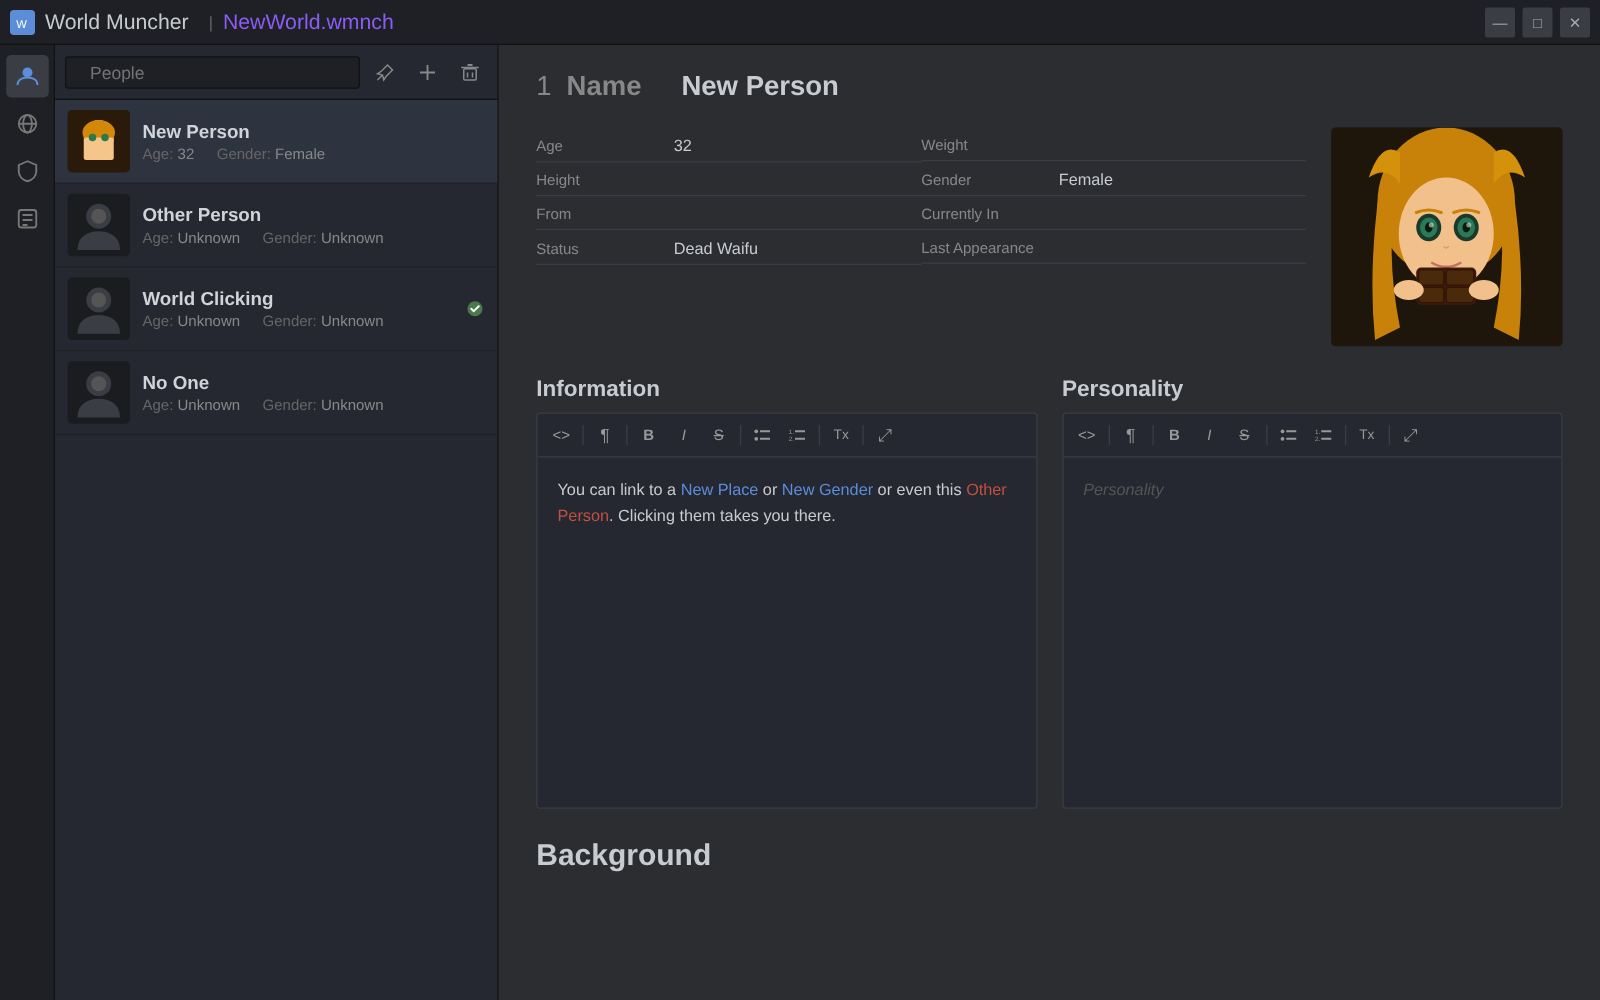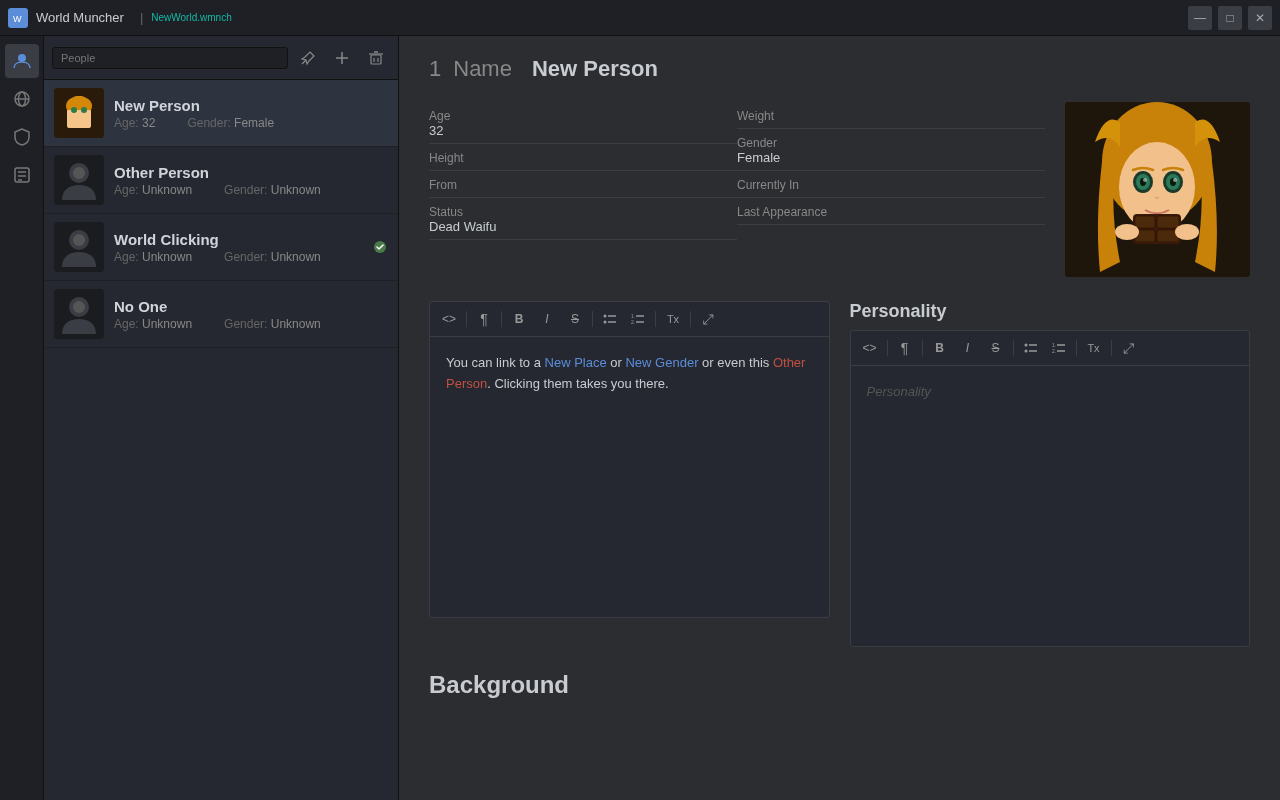--- a/index.html
+++ b/index.html
@@ -12,23 +12,23 @@
       display: flex;
       align-items: center;
       padding: 0 8px;
       flex-shrink: 0;
       border-bottom: 1px solid #111;
     }
     .titlebar-logo {
       width: 20px; height: 20px; background: #5b8dd9; border-radius: 3px; margin-right: 8px;
       display: flex; align-items: center; justify-content: center; font-size: 10px; color: #fff;
     }
-    .titlebar-appname { color: #c8ccd0; font-size: 13px; margin-right: 16px; text-align: right; }
+    .titlebar-appname { color: #c8ccd0; font-size: 17px; margin-right: 16px; text-align: right; }
     .titlebar-sep { color: #666; font-size: 13px; margin-right: 8px; }
-    .titlebar-filename { color: #14b8a6; font-size: 10px; }
+    .titlebar-filename { color: #8b5cf6; font-size: 17px; }
     .titlebar-controls { margin-left: auto; display: flex; gap: 6px; }
     .titlebar-btn {
       width: 24px; height: 24px; background: #3a3d44; border: none; cursor: pointer;
       color: #aaa; font-size: 12px; display: flex; align-items: center; justify-content: center;
       border-radius: 2px;
     }
 
     
     .app-body { display: flex; flex: 1; overflow: hidden; }
 
@@ -44,56 +44,56 @@
     .rail-icon.active { background: #3a3d44; color: #5b8dd9; }
 
     
     .sidebar {
       width: 355px; background: #252830; border-right: 1px solid #111; display: flex; flex-direction: column; flex-shrink: 0;
     }
     .sidebar-header {
       height: 44px; display: flex; align-items: center; padding: 0 8px; gap: 6px; border-bottom: 1px solid #111;
     }
     .sidebar-search {
-      flex: 1; background: #1e2025; border: 1px solid #111; color: #84cc16; font-size: 11px;
-      padding: 4px 8px; border-radius: 3px; outline: none;
+      flex: 1; background: #1e2025; border: 1px solid #111; color: #84cc16; font-size: 14px;
+      padding: 4px 19px; border-radius: 3px; outline: none;
     }
     .sidebar-icon-btn {
       width: 28px; height: 28px; background: none; border: none; color: #888; cursor: pointer;
       display: flex; align-items: center; justify-content: center; font-size: 16px; border-radius: 3px;
     }
     .sidebar-list { overflow-y: auto; flex: 1; }
     .sidebar-item {
       display: flex; align-items: center; padding: 8px 10px; cursor: pointer; border-bottom: 1px solid #1e2025; gap: 10px;
     }
     .sidebar-item.active { background: #2e3340; }
     .sidebar-item-avatar {
       width: 50px; height: 50px; border-radius: 4px; overflow: hidden; flex-shrink: 0;
       background: #1e2025; display: flex; align-items: center; justify-content: center;
     }
     .sidebar-item-info { flex: 1; min-width: 0; }
     .sidebar-item-name { font-size: 15px; font-weight: 600; color: #d0d4da; }
-    .sidebar-item-meta { font-size: 12px; color: #888; display: flex; gap: 32px; margin-top: 2px; }
+    .sidebar-item-meta { font-size: 12px; color: #888; display: flex; gap: 18px; margin-top: 2px; }
     .sidebar-item-meta span { white-space: nowrap; }
     .meta-label { color: #666; }
     .sidebar-item-indicator {
       width: 16px; height: 16px; flex-shrink: 0; display: flex; align-items: center; justify-content: center;
     }
 
     
     .main-content {
       flex: 1; overflow-y: auto; background: #2b2d31; padding: 20px 30px;
     }
 
     
     .person-header {
       display: flex; align-items: center; gap: 12px; margin-bottom: 20px;
     }
     .person-number { font-size: 22px; color: #888; font-weight: 400; }
-    .person-title-label { font-size: 22px; color: #888; font-weight: 400; margin-right: 8px; }
+    .person-title-label { font-size: 22px; color: #888; font-weight: 700; margin-right: 20px; }
     .person-title-name { font-size: 22px; color: #c8ccd0; font-weight: 600; }
 
     
     .detail-section {
       display: flex; gap: 20px; margin-bottom: 24px;
     }
 
     .person-portrait {
       width: 185px; height: 175px; flex-shrink: 0; border-radius: 4px; overflow: hidden;
       background: #1a1c1f;
@@ -124,21 +124,21 @@
     .editor-placeholder { color: #555; font-style: italic; }
 
     
     .section-title { font-size: 24px; font-weight: 700; color: #c8ccd0; margin-bottom: 8px; }
 
     
     .fields-grid { display: grid; grid-template-columns: 1fr 1fr; }
     .fields-col { display: flex; flex-direction: column; }
 
     .inline-field {
-      display: flex; align-items: baseline; border-bottom: 1px solid #3a3d44; padding: 7px 0 5px; flex-direction: column;
+      display: flex; align-items: baseline; border-bottom: 1px solid #3a3d44; padding: 7px 0 5px;
     }
     .inline-label { font-size: 12px; color: #888; width: 110px; flex-shrink: 0; }
     .inline-value { font-size: 13px; color: #c8ccd0; flex: 1; }
 
     
     ::-webkit-scrollbar { width: 6px; }
     ::-webkit-scrollbar-track { background: #1e2025; }
     ::-webkit-scrollbar-thumb { background: #3a3d44; border-radius: 3px; }
   </style>
 </head>
@@ -394,20 +394,21 @@
 
           <path d="M68 68 Q78 64 88 68" stroke="#c8820a" stroke-width="2.5" fill="none" stroke-linecap="round"></path>
           <path d="M98 68 Q108 64 118 68" stroke="#c8820a" stroke-width="2.5" fill="none" stroke-linecap="round"></path>
         </svg>
       </div>
     </div>
 
     <div class="editors-row">
 
       <div class="editor-block">
+        <div class="editor-block-title">Information</div>
         <div class="editor-container">
           <div class="editor-toolbar">
             <button class="toolbar-btn" title="Code">&lt;&gt;</button>
             <div class="toolbar-sep"></div>
             <button class="toolbar-btn" title="Paragraph" style="font-size:14px;">¶</button>
             <div class="toolbar-sep"></div>
             <button class="toolbar-btn" title="Bold" style="font-weight:bold;">B</button>
             <button class="toolbar-btn" title="Italic" style="font-style:italic;">I</button>
             <button class="toolbar-btn" title="Strikethrough" style="text-decoration:line-through;">S</button>
             <div class="toolbar-sep"></div>

